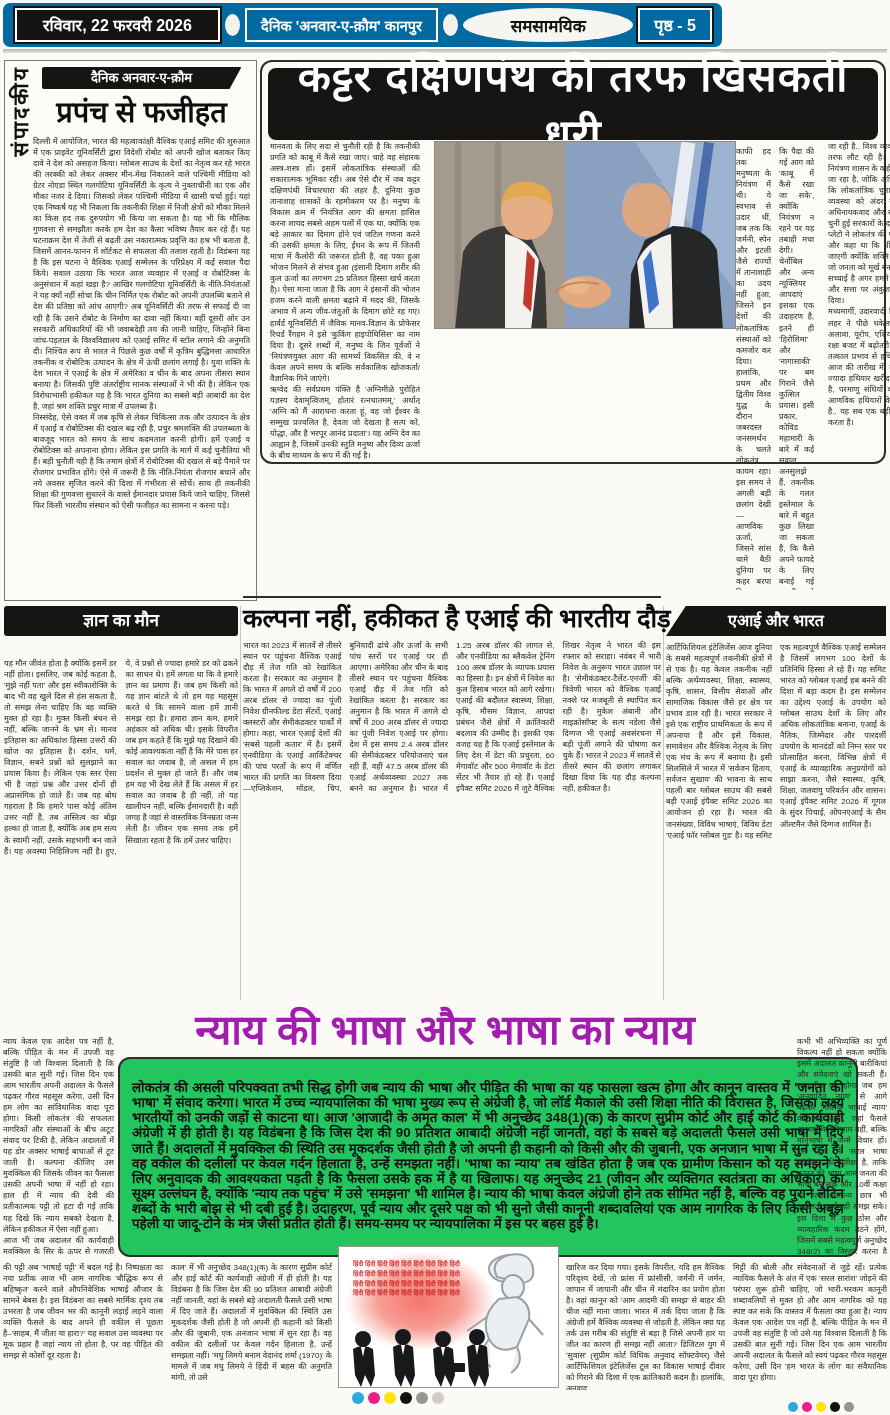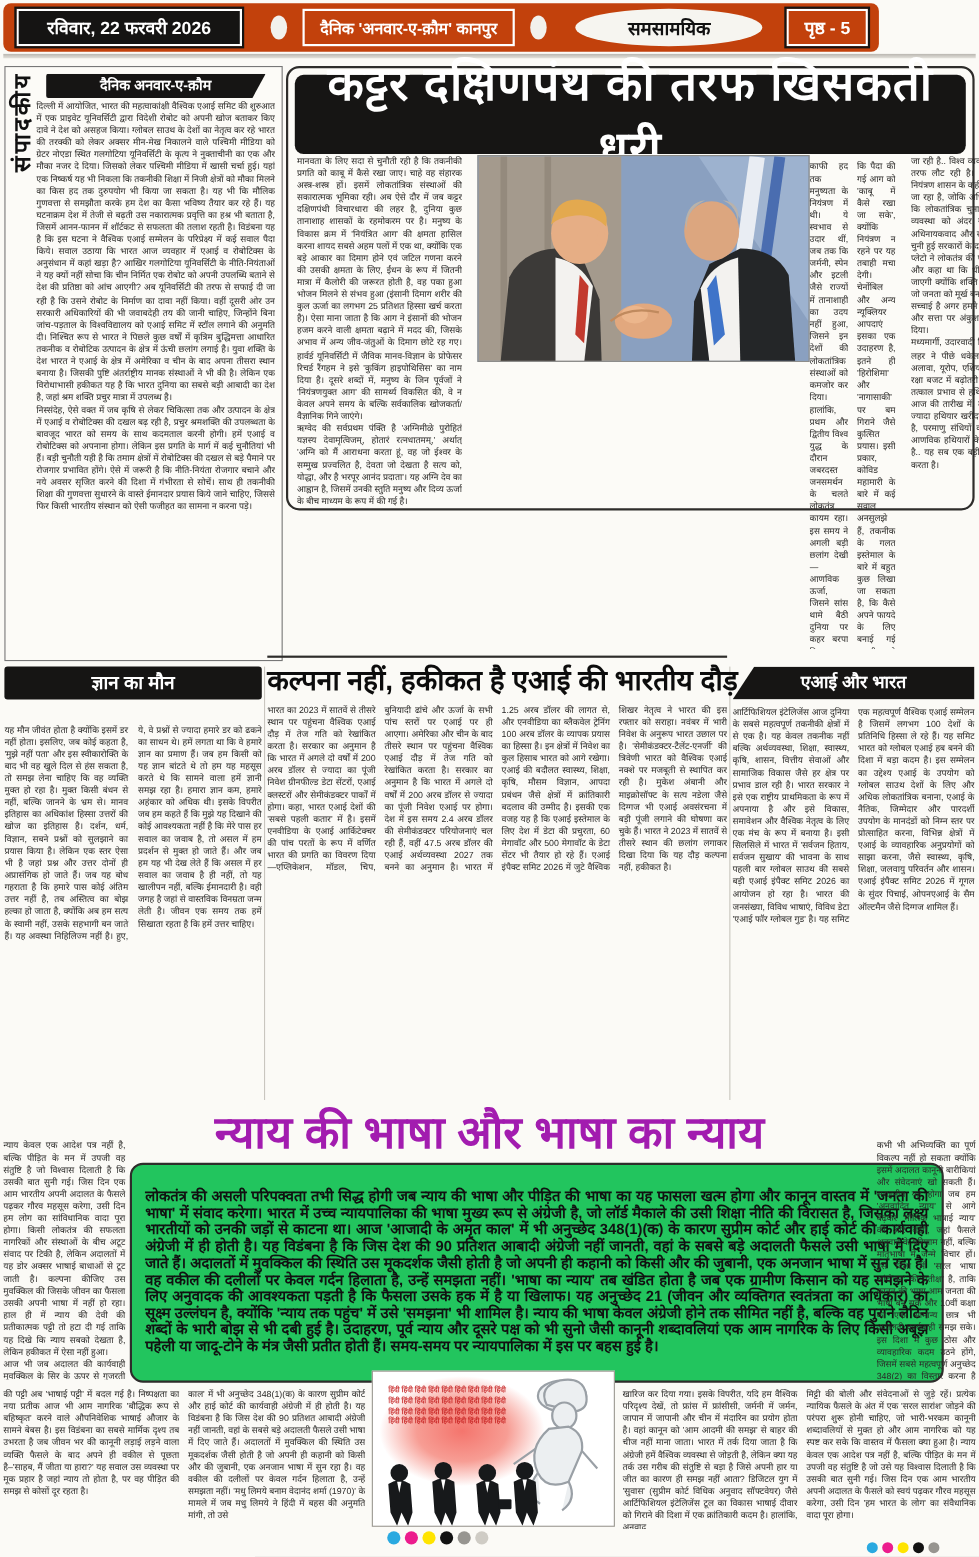--- a/index.html
+++ b/index.html
@@ -3,22 +3,22 @@
 <meta charset="utf-8">
 <style>
   * { margin:0; padding:0; box-sizing:border-box; }
   html,body { background:#e8e6e1; }
   body { font-family:"Liberation Sans", sans-serif; }
   #page {
     position:relative; width:890px; height:1415px; margin:0 auto;
     background:#fbfaf6; overflow:hidden; color:#1d1c1a;
   }
   
-  #masthead { position:absolute; left:3px; top:3px; width:796px; height:44px;
-    background:#c2410c; border-radius:7px; display:flex; align-items:center; }
+  #masthead { position:absolute; left:3px; top:3px; width:719px; height:44px;
+    background:#0369a1; border-radius:7px; display:flex; align-items:center; }
   .mast-shadow { position:absolute; left:3px; top:49px; width:884px; height:4px;
     background:linear-gradient(#b9b6b0,#e4e2dc); }
   .date-box { margin-left:12px; border:2px solid #fff; outline:2px solid #151413;
     background:#151413; color:#fff; font-weight:bold; font-size:16px;
     padding:4px 26px; white-space:nowrap; }
   .mast-oval { width:15px; height:22px; background:#f2f1ec; border-radius:50%; }
   .paper-box { border:2px solid #fff; color:#fff; font-weight:bold; font-size:14.5px;
     padding:5px 14px; white-space:nowrap; }
   .section-oval { background:#f6f5f0; color:#111; font-weight:bold; font-size:17px;
     width:170px; height:34px; border-radius:50%; display:flex; align-items:center;
@@ -117,20 +117,21 @@
     <div class="pageno-box">पृष्ठ - 5</div>
   </div>
   <div class="mast-shadow"></div>
 
   <div id="editorial">
     <div class="ed-vertical">
       <span>संपादकीय</span>
     </div>
     <div class="ed-main">
       <div class="ed-kicker barhead">दैनिक अनवार-ए-क़ौम</div>
+      <div class="ed-title">प्रपंच से फजीहत</div>
       <div class="ed-body smalltext">दिल्ली में आयोजित, भारत की महत्वाकांक्षी वैश्विक एआई समिट की शुरुआत में एक प्राइवेट यूनिवर्सिटी द्वारा विदेशी रोबोट को अपनी खोज बताकर किए दावे ने देश को असहज किया। ग्लोबल साउथ के देशों का नेतृत्व कर रहे भारत की तरक्की को लेकर अक्सर मीन-मेख निकालने वाले पश्चिमी मीडिया को ग्रेटर नोएडा स्थित गलगोटिया यूनिवर्सिटी के कृत्य ने नुक्ताचीनी का एक और मौका नजर दे दिया। जिसको लेकर पश्चिमी मीडिया में खासी चर्चा हुई। यहां एक निष्कर्ष यह भी निकला कि तकनीकी शिक्षा में निजी क्षेत्रों को मौका मिलने का किस हद तक दुरुपयोग भी किया जा सकता है। यह भी कि मौलिक गुणवत्ता से समझौता करके हम देश का कैसा भविष्य तैयार कर रहे हैं। यह घटनाक्रम देश में तेजी से बढ़ती उस नकारात्मक प्रवृत्ति का हश्र भी बताता है, जिसमें आनन-फानन में शॉर्टकट से सफलता की तलाश रहती है। विडंबना यह है कि इस घटना ने वैश्विक एआई सम्मेलन के परिप्रेक्ष्य में कई सवाल पैदा किये। सवाल उठाया कि भारत आज व्यवहार में एआई व रोबोटिक्स के अनुसंधान में कहां खड़ा है? आखिर गलगोटिया यूनिवर्सिटी के नीति-नियंताओं ने यह क्यों नहीं सोचा कि चीन निर्मित एक रोबोट को अपनी उपलब्धि बताने से देश की प्रतिष्ठा को आंच आएगी? अब यूनिवर्सिटी की तरफ से सफाई दी जा रही है कि उसने रोबोट के निर्माण का दावा नहीं किया। वहीं दूसरी ओर उन सरकारी अधिकारियों की भी जवाबदेही तय की जानी चाहिए, जिन्होंने बिना जांच-पड़ताल के विश्वविद्यालय को एआई समिट में स्टॉल लगाने की अनुमति दी। निश्चित रूप से भारत ने पिछले कुछ वर्षों में कृत्रिम बुद्धिमत्ता आधारित तकनीक व रोबोटिक उत्पादन के क्षेत्र में ऊंची छलांग लगाई है। युवा शक्ति के देश भारत ने एआई के क्षेत्र में अमेरिका व चीन के बाद अपना तीसरा स्थान बनाया है। जिसकी पुष्टि अंतर्राष्ट्रीय मानक संस्थाओं ने भी की है। लेकिन एक विरोधाभासी हकीकत यह है कि भारत दुनिया का सबसे बड़ी आबादी का देश है, जहां श्रम शक्ति प्रचुर मात्रा में उपलब्ध है।
 निस्संदेह, ऐसे वक्त में जब कृषि से लेकर चिकित्सा तक और उत्पादन के क्षेत्र में एआई व रोबोटिक्स की दखल बढ़ रही है, प्रचुर श्रमशक्ति की उपलब्धता के बावजूद भारत को समय के साथ कदमताल करनी होगी। हमें एआई व रोबोटिक्स को अपनाना होगा। लेकिन इस प्रगति के मार्ग में कई चुनौतियां भी हैं। बड़ी चुनौती यही है कि तमाम क्षेत्रों में रोबोटिक्स की दखल से बड़े पैमाने पर रोजगार प्रभावित होंगे। ऐसे में जरूरी है कि नीति-नियंता रोजगार बचाने और नये अवसर सृजित करने की दिशा में गंभीरता से सोचें। साथ ही तकनीकी शिक्षा की गुणवत्ता सुधारने के वास्ते ईमानदार प्रयास किये जाने चाहिए, जिससे फिर किसी भारतीय संस्थान को ऐसी फजीहत का सामना न करना पड़े।</div>
     </div>
   </div>
 
   <div id="main-article">
     <div class="main-headline barhead">कट्टर दक्षिणपंथ की तरफ खिसकती धुरी</div>
     <div class="main-body">
       <div class="mcol smalltext">मानवता के लिए सदा से चुनौती रही है कि तकनीकी प्रगति को काबू में कैसे रखा जाए। चाहे वह संहारक अस्त्र-शस्त्र हों। इसमें लोकतांत्रिक संस्थाओं की सकारात्मक भूमिका रही। अब ऐसे दौर में जब कट्टर दक्षिणपंथी विचारधारा की लहर है, दुनिया कुछ तानाशाह शासकों के रहमोकरम पर है। मनुष्य के विकास क्रम में 'नियंत्रित आग' की क्षमता हासिल करना शायद सबसे अहम पलों में एक था, क्योंकि एक बड़े आकार का दिमाग होने एवं जटिल गणना करने की उसकी क्षमता के लिए, ईंधन के रूप में जितनी मात्रा में कैलोरी की जरूरत होती है, वह पका हुआ भोजन मिलने से संभव हुआ (इंसानी दिमाग शरीर की कुल ऊर्जा का लगभग 25 प्रतिशत हिस्सा खर्च करता है)। ऐसा माना जाता है कि आग ने इंसानों की भोजन हजम करने वाली क्षमता बढ़ाने में मदद की, जिसके अभाव में अन्य जीव-जंतुओं के दिमाग छोटे रह गए। हार्वर्ड यूनिवर्सिटी में जैविक मानव-विज्ञान के प्रोफेसर रिचर्ड रैंगहम ने इसे 'कुकिंग हाइपोथिसिस' का नाम दिया है। दूसरे शब्दों में, मनुष्य के जिन पूर्वजों ने 'नियंत्रणयुक्त आग' की सामर्थ्य विकसित की, वे न केवल अपने समय के बल्कि सर्वकालिक खोजकर्ता/वैज्ञानिक गिने जाएंगे।
 ऋग्वेद की सर्वप्रथम पंक्ति है 'अग्निमीळे पुरोहितं यज्ञस्य देवामृत्विजम्, होतारं रत्नधातमम्,' अर्थात् 'अग्नि को मैं आराधना करता हूं, वह जो ईश्वर के सम्मुख प्रज्वलित है, देवता जो देखता है सत्य को, योद्धा, और है भरपूर आनंद प्रदाता'। यह अग्नि देव का आह्वान है, जिसमें उनकी स्तुति मनुष्य और दिव्य ऊर्जा के बीच माध्यम के रूप में की गई है।</div>

